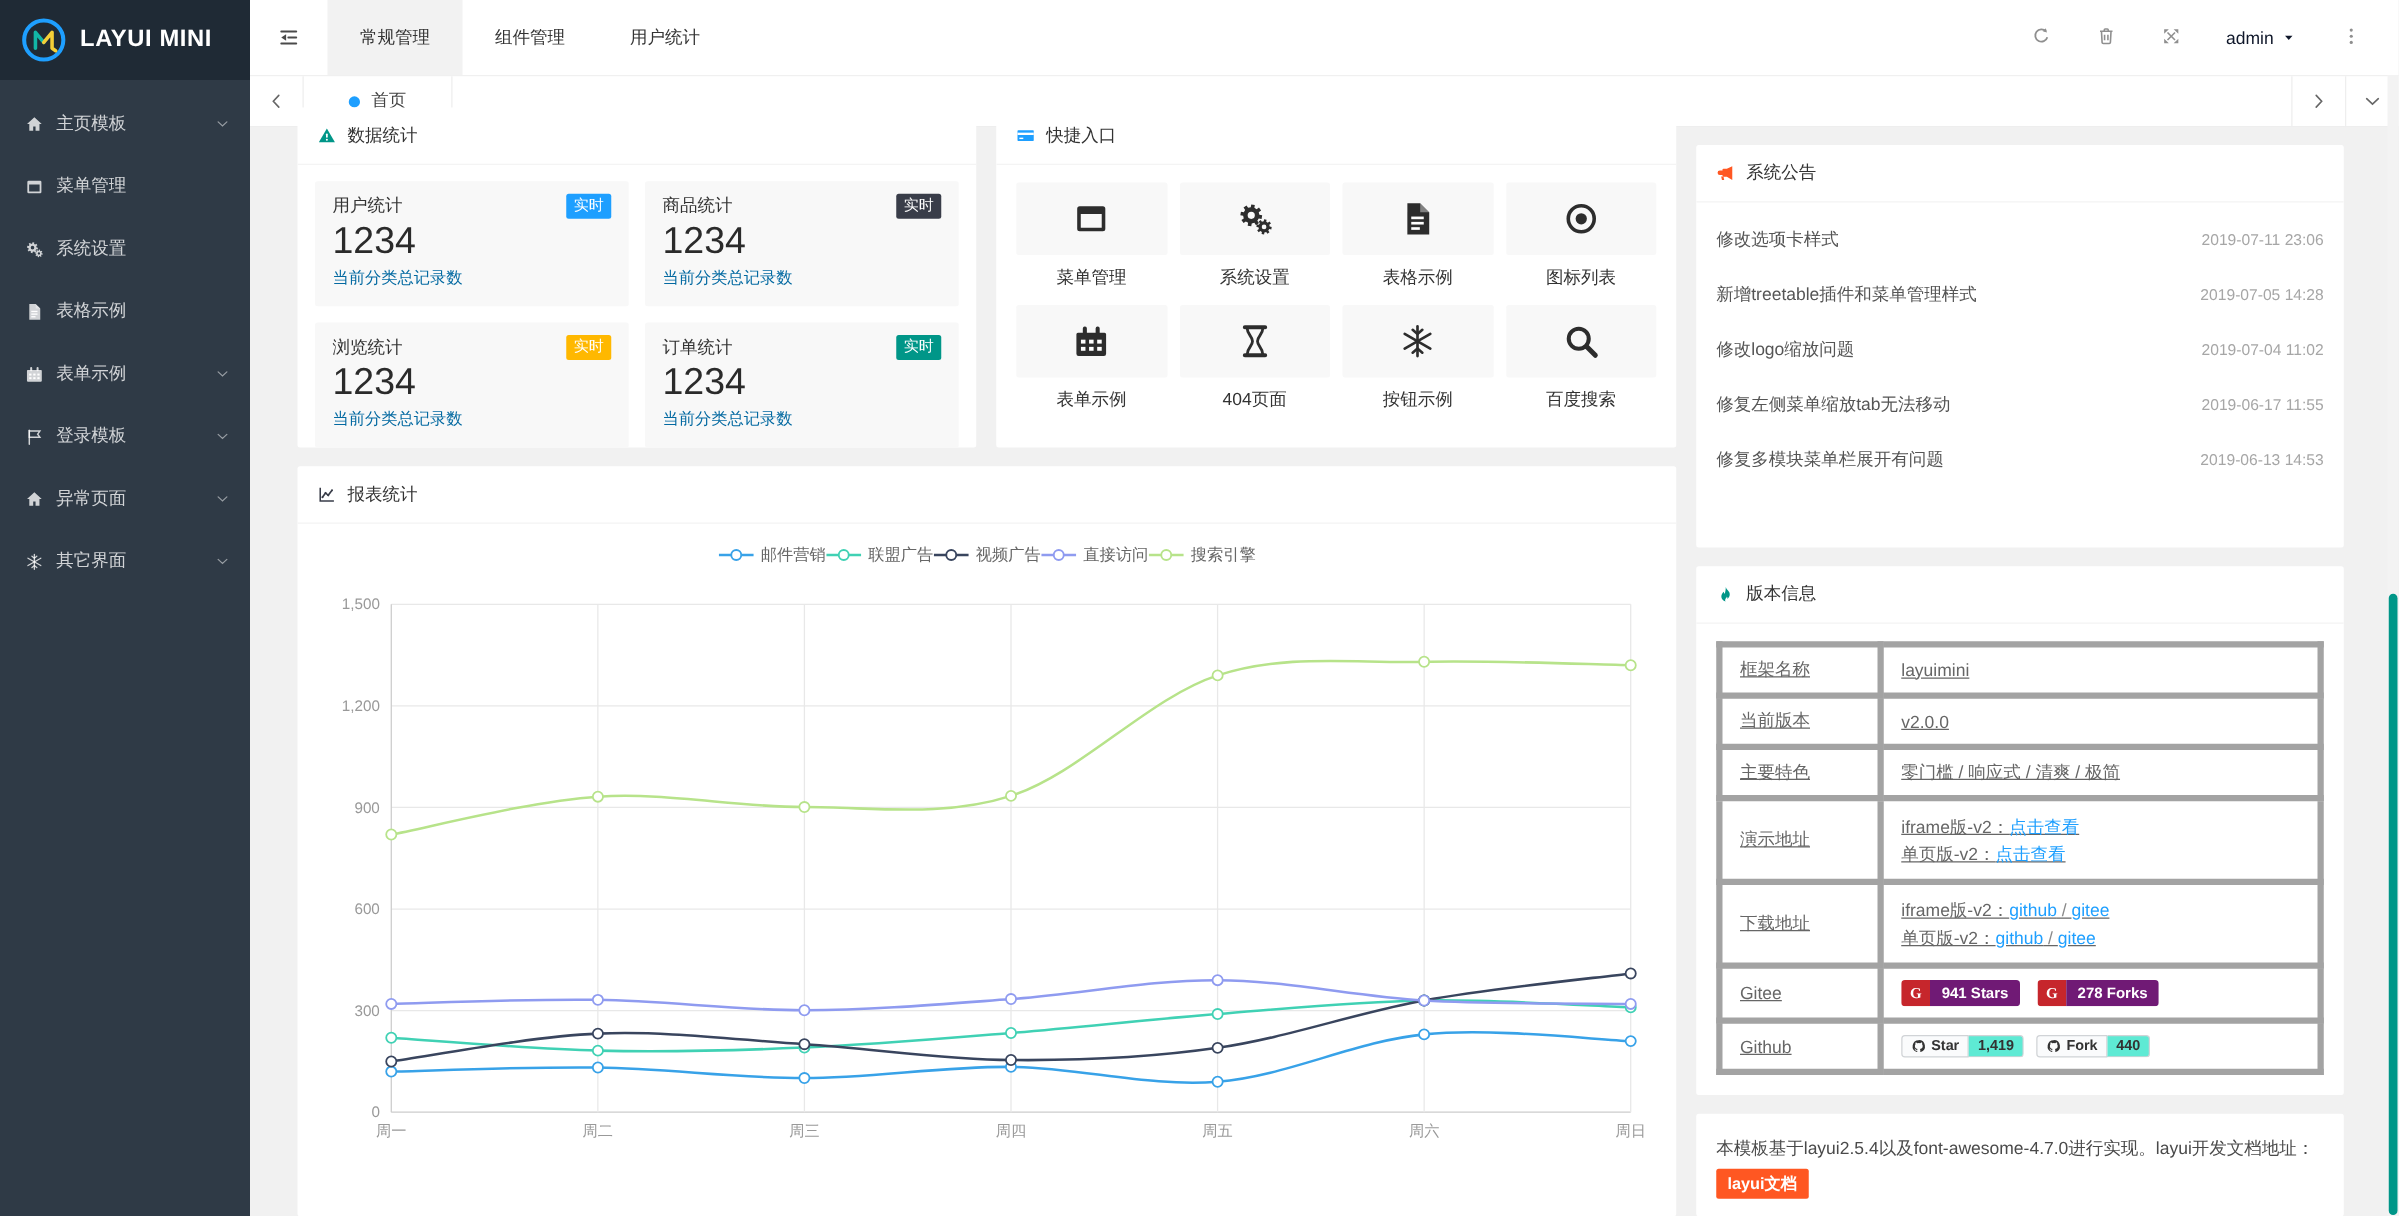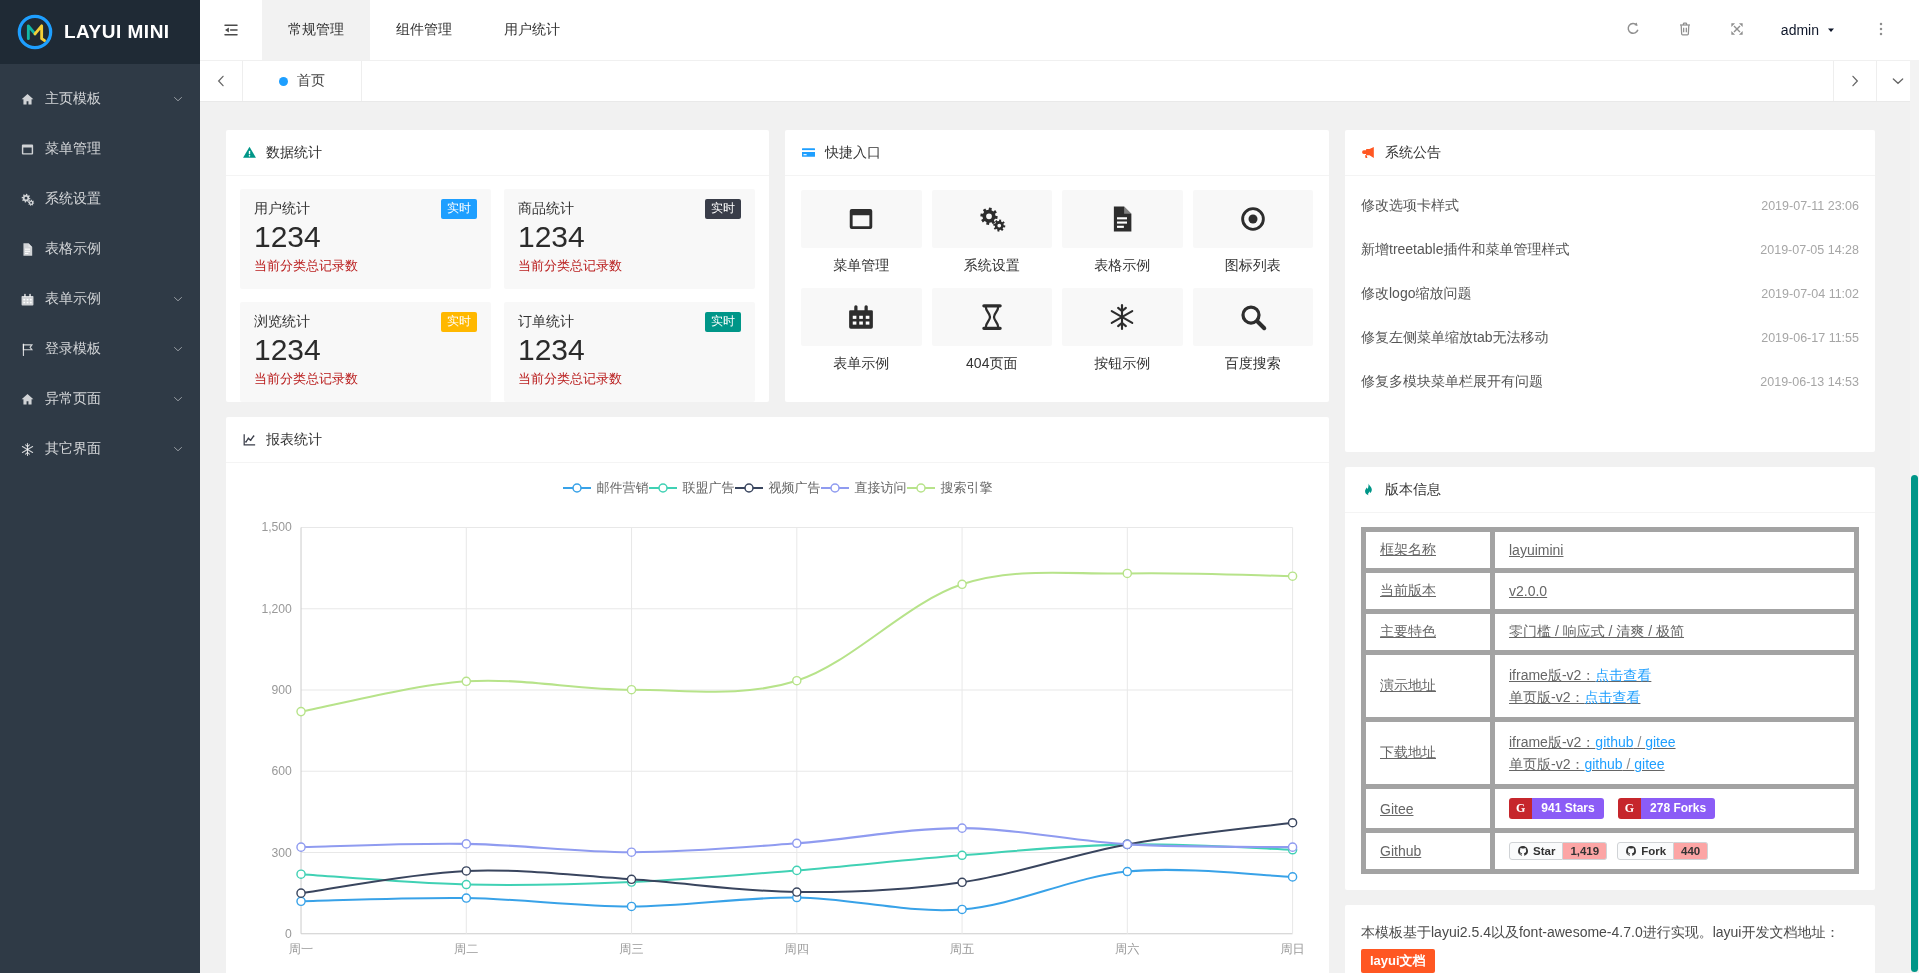--- a/index.html
+++ b/index.html
@@ -32,37 +32,37 @@
   .top-ic{color:#8f8f8f;cursor:pointer;}
   .user{display:flex;align-items:center;gap:6px;color:#0f172a;cursor:pointer;font-size:14px;}
   
   .tabbar{height:40px;background:#fff;display:flex;align-items:stretch;border-bottom:1px solid #e9e9e9;flex:none;}
   .tab-btn{width:42px;display:flex;align-items:center;justify-content:center;color:#666;cursor:pointer;}
   .tab-btn.bl{border-left:1px solid #eee;} .tab-btn.br{border-right:1px solid #eee;}
   .tab-home{width:118px;display:flex;align-items:center;justify-content:center;gap:9px;border-right:1px solid #eee;color:#444;cursor:pointer;}
   .dot{width:9px;height:9px;border-radius:50%;flex:none;}
   .tab-spacer{flex:1;}
   
-  .content{flex:1;display:flex;gap:16px;padding:28px 44px 0 26px;align-items:flex-start;min-height:0;}
+  .content{flex:1;display:flex;gap:16px;padding:28px 44px 0 26px;align-items:flex-end;min-height:0;margin-left:12px;}
   .col-left{width:1103px;flex:none;}
   .col-right{flex:1;min-width:0;}
   .card{background:#fff;border-radius:2px;}
   .card-h{height:45px;display:flex;align-items:center;padding:0 16px;border-bottom:1px solid #f4f4f4;font-size:14px;color:#333;}
   .card-h .ic{margin-right:9px;}
   .row-top{display:flex;gap:16px;}
   .row-top .card{height:272px;overflow:hidden;}
   .stats-card{width:543px;flex:none;}
   .quick-card{flex:1;}
   
   .stats-grid{display:grid;grid-template-columns:1fr 1fr;gap:13px;padding:13px 14px;}
   .stat-box{background:#f8f8f8;border-radius:2px;padding:10px 14px;height:80px;}
   .stat-top{display:flex;justify-content:space-between;align-items:center;font-size:14px;color:#333;}
   .badge{color:#fff;font-size:12px;padding:2px 6px;border-radius:2px;line-height:1.3;}
   .stat-num{font-size:30px;color:#2b2b2b;margin-top:1px;}
-  .stat-desc{font-size:13px;color:#b91c1c;margin-top:3px;font-family:Liberation Serif, serif;}
+  .stat-desc{font-size:13px;color:#0369a1;margin-top:3px;font-family:Liberation Serif, serif;}
   
   .quick-grid{display:grid;grid-template-columns:repeat(4,1fr);gap:13px 10px;padding:14px 16px;}
   .q-item{text-align:center;cursor:pointer;}
   .q-tile{height:58px;background:#f8f8f8;border-radius:2px;display:flex;align-items:center;justify-content:center;color:#2d2d2d;}
   .q-lbl{margin-top:9px;font-size:14px;color:#333;}
   
   .chart-card{margin-top:15px;height:600px;}
   .legend{display:flex;justify-content:center;align-items:center;padding:16px 0 0;}
   .lg-item{display:flex;align-items:center;gap:6px;font-size:13px;color:#666;cursor:pointer;}
   .chart-wrap{padding:4px 10px 0;}
@@ -76,24 +76,24 @@
   .version-card{margin-top:15px;}
   .v-wrap{padding:14px 16px 16px;}
   table.v{width:100%;border-collapse:collapse;font-size:14px;color:#666;}
   table.v td{border:5px solid #a3a3a3;padding:9px 14px;vertical-align:middle;text-decoration:underline;}
   table.v td.lb{width:96px;color:#666;}
   .vlink{color:#1E9FFF;cursor:pointer;}
   .vsep{color:#8a8a8a;}
   .vline{line-height:22px;}
   .gitee-badge{display:inline-flex;font-size:12px;font-weight:bold;color:#fff;border-radius:3px;overflow:hidden;margin-right:14px;cursor:pointer;vertical-align:middle;}
   .gitee-badge .g{background:#c6262c;padding:3px 7px;font-family:"Liberation Serif","DejaVu Serif",serif;}
-  .gitee-badge .t{background:#8b5cf6;padding:3px 9px;}
+  .gitee-badge .t{background:#701a75;padding:3px 9px;}
   .gh-badge{display:inline-flex;font-size:11.5px;font-weight:bold;color:#333;margin-right:10px;cursor:pointer;vertical-align:middle;}
   .gh-badge .a{border:1px solid #d0d3d6;background:#fafbfc;padding:2px 7px;border-radius:3px 0 0 3px;display:flex;gap:4px;align-items:center;}
-  .gh-badge .b{border:1px solid #d0d3d6;border-left:none;background:#fca5a5;padding:2px 7px;border-radius:0 3px 3px 0;display:flex;align-items:center;}
+  .gh-badge .b{border:1px solid #d0d3d6;border-left:none;background:#5eead4;padding:2px 7px;border-radius:0 3px 3px 0;display:flex;align-items:center;}
   
   .author-card{margin-top:15px;}
   .author-body{padding:13px 16px;font-size:14px;color:#4a4a4a;line-height:2.0;}
   .badge-doc{display:inline-block;background:#FF5722;color:#fff;padding:3px 9px;border-radius:2px;font-size:13px;font-weight:bold;cursor:pointer;line-height:1.4;}
   
   .sb{position:absolute;right:0;top:60px;bottom:0;width:9px;background:#f3f3f3;}
   .sb-thumb{position:absolute;right:1px;width:7px;top:415px;height:497px;background:#009688;border-radius:4px;cursor:pointer;}
 </style>
 </head>
 <body>

